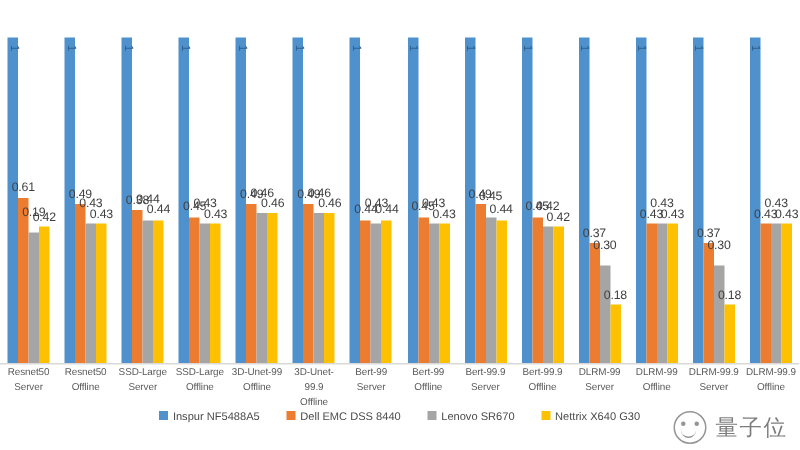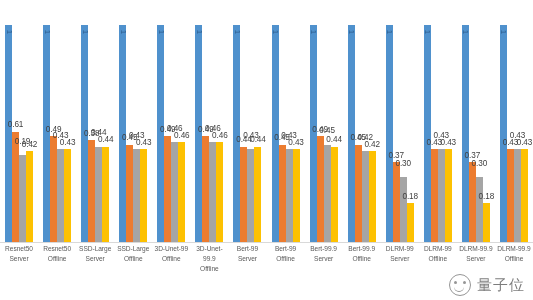--- a/index.html
+++ b/index.html
@@ -472,20 +472,38 @@
       <div class="xtick" style="left: 456.857px; width: 38.0714px;">
         <span>DLRM-99.9</span>
         <span>Server</span>
       </div>
       <div class="xtick" style="left: 494.929px; width: 38.0714px;">
         <span>DLRM-99.9</span>
         <span>Offline</span>
       </div>
     </div>
 
+  <div id="legend">
+      <div class="legend-item">
+        <span class="legend-swatch" style="background: rgb(79, 145, 205);"></span>
+        <span>Inspur NF5488A5</span>
+      </div>
+      <div class="legend-item">
+        <span class="legend-swatch" style="background: rgb(236, 124, 48);"></span>
+        <span>Dell EMC DSS 8440</span>
+      </div>
+      <div class="legend-item">
+        <span class="legend-swatch" style="background: rgb(165, 165, 165);"></span>
+        <span>Lenovo SR670</span>
+      </div>
+      <div class="legend-item">
+        <span class="legend-swatch" style="background: rgb(253, 193, 1);"></span>
+        <span>Nettrix X640 G30</span>
+      </div>
+    </div>
 
   <div id="watermark">
     <div class="wm-logo">
       <div class="wm-smile"></div>
     </div>
     <div class="wm-text">量子位</div>
   </div>
 
 </div>
 

